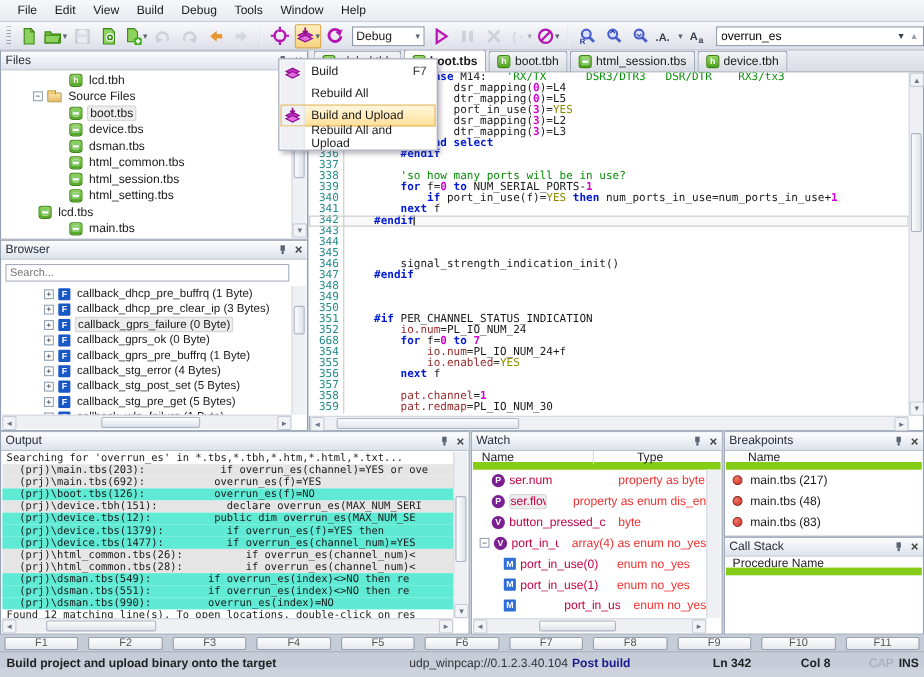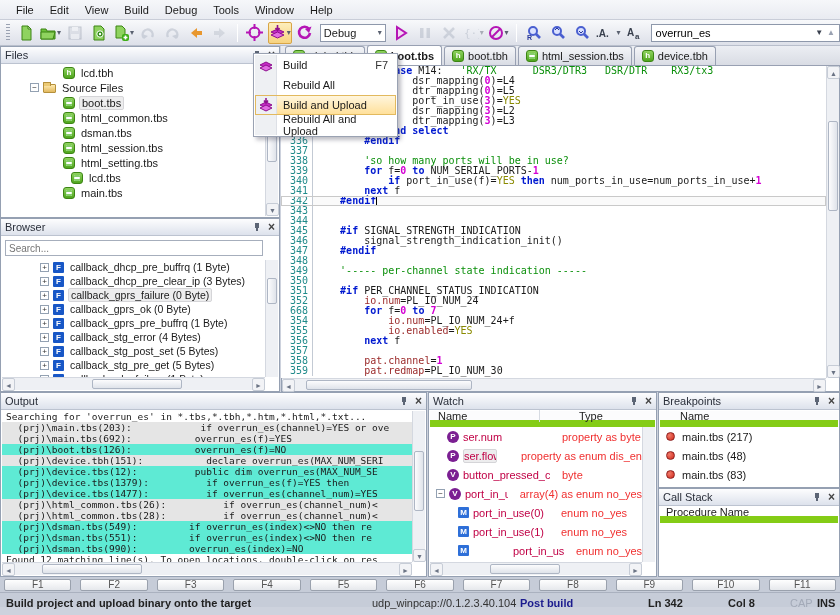--- a/index.html
+++ b/index.html
@@ -365,38 +365,43 @@
         <span class="lbl">Source Files</span>
       </div>
       <div class="tree-row selected" style="height: 15px; padding-left: 48px;">
         <span style="width: 13px; flex: 0 0 13px;"></span>
         <span class="icon-tbs"></span>
         <span class="lbl">boot.tbs</span>
       </div>
       <div class="tree-row" style="height: 15px; padding-left: 48px;">
         <span style="width: 13px; flex: 0 0 13px;"></span>
         <span class="icon-tbs"></span>
-        <span class="lbl">html_common.tbs</span>
+        <span class="lbl">device.tbs</span>
       </div>
       <div class="tree-row" style="height: 15px; padding-left: 48px;">
         <span style="width: 13px; flex: 0 0 13px;"></span>
         <span class="icon-tbs"></span>
         <span class="lbl">dsman.tbs</span>
       </div>
       <div class="tree-row" style="height: 15px; padding-left: 48px;">
         <span style="width: 13px; flex: 0 0 13px;"></span>
         <span class="icon-tbs"></span>
+        <span class="lbl">html_common.tbs</span>
+      </div>
+      <div class="tree-row" style="height: 15px; padding-left: 48px;">
+        <span style="width: 13px; flex: 0 0 13px;"></span>
+        <span class="icon-tbs"></span>
         <span class="lbl">html_session.tbs</span>
       </div>
       <div class="tree-row" style="height: 15px; padding-left: 48px;">
         <span style="width: 13px; flex: 0 0 13px;"></span>
         <span class="icon-tbs"></span>
         <span class="lbl">html_setting.tbs</span>
       </div>
-      <div class="tree-row" style="height: 15px; padding-left: 56px;">
+      <div class="tree-row" style="height: 15px; padding-left: 20px;">
         <span style="width: 13px; flex: 0 0 13px;"></span>
         <span class="icon-tbs"></span>
         <span class="lbl">lcd.tbs</span>
       </div>
       <div class="tree-row" style="height: 15px; padding-left: 48px;">
         <span style="width: 13px; flex: 0 0 13px;"></span>
         <span class="icon-tbs"></span>
         <span class="lbl">main.tbs</span>
       </div>
       <div class="tree-row" style="height: 15px; padding-left: 28px;"></div>
@@ -505,25 +510,25 @@
     <div class="code-line"><span class="gutter">335</span><span class="code-text"><span>            </span><span class="tok-k">end select</span></span></div>
     <div class="code-line"><span class="gutter">336</span><span class="code-text"><span>        </span><span class="tok-k">#endif</span></span></div>
     <div class="code-line"><span class="gutter">337</span><span class="code-text"></span></div>
     <div class="code-line"><span class="gutter">338</span><span class="code-text"><span>        </span><span class="tok-c">'so how many ports will be in use?</span></span></div>
     <div class="code-line"><span class="gutter">339</span><span class="code-text"><span>        </span><span class="tok-k">for</span><span> f=</span><span class="tok-n">0</span><span> </span><span class="tok-k">to</span><span> NUM_SERIAL_PORTS-</span><span class="tok-n">1</span></span></div>
     <div class="code-line"><span class="gutter">340</span><span class="code-text"><span>            </span><span class="tok-k">if</span><span> port_in_use(f)=</span><span class="tok-e">YES</span><span> </span><span class="tok-k">then</span><span> num_ports_in_use=num_ports_in_use+</span><span class="tok-n">1</span></span></div>
     <div class="code-line"><span class="gutter">341</span><span class="code-text"><span>        </span><span class="tok-k">next</span><span> f</span></span></div>
     <div class="code-line current"><span class="gutter">342</span><span class="code-text"><span>    </span><span class="tok-k">#endif</span><span class="caret-bar"></span></span></div>
     <div class="code-line"><span class="gutter">343</span><span class="code-text"></span></div>
     <div class="code-line"><span class="gutter">344</span><span class="code-text"></span></div>
-    <div class="code-line"><span class="gutter">345</span><span class="code-text"><span>    </span><span class="tok-k">#if</span><span> SIGNAL_STRENGTH_INDICATION</span></span></div>
+    <div class="code-line"><span class="gutter">345</span></div>
     <div class="code-line"><span class="gutter">346</span><span class="code-text"><span>        signal_strength_indication_init()</span></span></div>
     <div class="code-line"><span class="gutter">347</span><span class="code-text"><span>    </span><span class="tok-k">#endif</span></span></div>
     <div class="code-line"><span class="gutter">348</span><span class="code-text"></span></div>
-    <div class="code-line"><span class="gutter">349</span><span class="code-text"><span>    </span><span class="tok-c">'----- per-channel state indication -----</span></span></div>
+    <div class="code-line"><span class="gutter">349</span></div>
     <div class="code-line"><span class="gutter">350</span><span class="code-text"></span></div>
     <div class="code-line"><span class="gutter">351</span><span class="code-text"><span>    </span><span class="tok-k">#if</span><span> PER_CHANNEL_STATUS_INDICATION</span></span></div>
     <div class="code-line"><span class="gutter">352</span><span class="code-text"><span>        </span><span class="tok-p">io.num</span><span>=PL_IO_NUM_24</span></span></div>
     <div class="code-line"><span class="gutter">668</span><span class="code-text"><span>        </span><span class="tok-k">for</span><span> f=</span><span class="tok-n">0</span><span> </span><span class="tok-k">to</span><span> </span><span class="tok-n">7</span></span></div>
     <div class="code-line"><span class="gutter">354</span><span class="code-text"><span>            </span><span class="tok-p">io.num</span><span>=PL_IO_NUM_24+f</span></span></div>
     <div class="code-line"><span class="gutter">355</span><span class="code-text"><span>            </span><span class="tok-p">io.enabled</span><span>=</span><span class="tok-e">YES</span></span></div>
     <div class="code-line"><span class="gutter">356</span><span class="code-text"><span>        </span><span class="tok-k">next</span><span> f</span></span></div>
     <div class="code-line"><span class="gutter">357</span><span class="code-text"></span></div>
     <div class="code-line"><span class="gutter">358</span><span class="code-text"><span>        </span><span class="tok-p">pat.channel</span><span>=</span><span class="tok-n">1</span></span></div>
     <div class="code-line"><span class="gutter">359</span><span class="code-text"><span>        </span><span class="tok-p">pat.redmap</span><span>=PL_IO_NUM_30</span></span></div>

